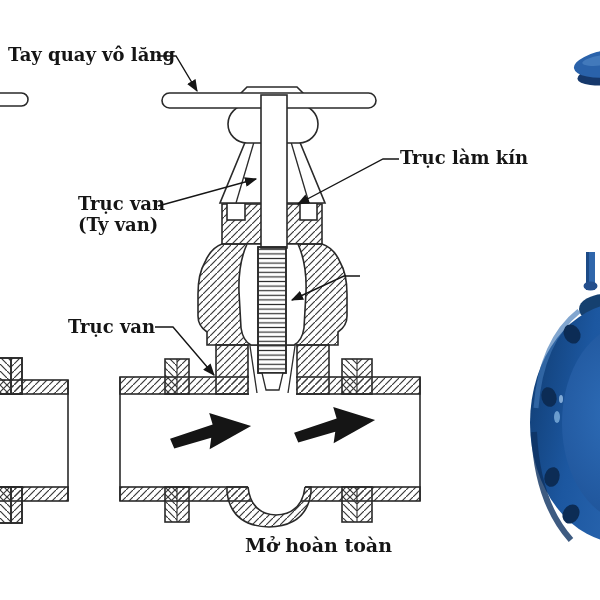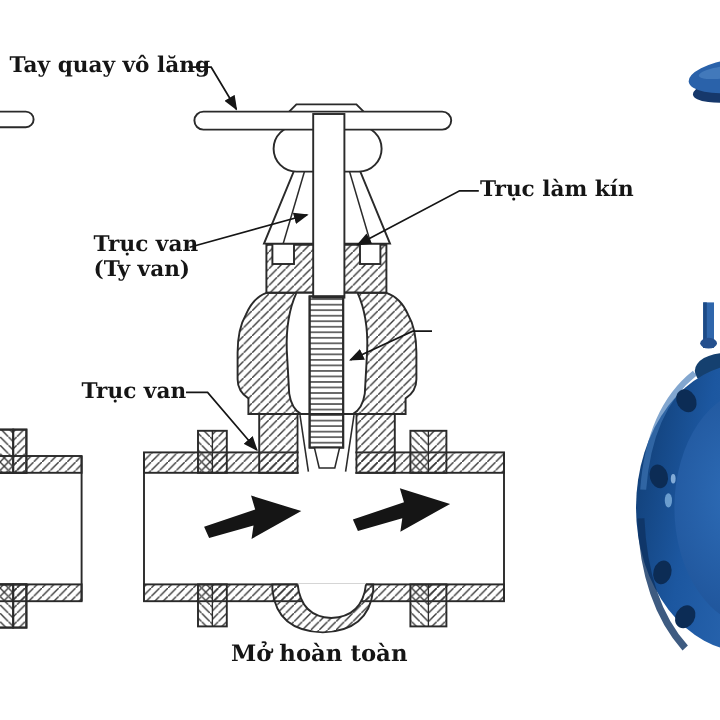--- a/index.html
+++ b/index.html
@@ -14,21 +14,21 @@
     position:absolute;
     font:700 18px "DejaVu Serif","Liberation Serif",serif;
     color:var(--text,#151515);
     white-space:nowrap;
     line-height:21px;
   }
   .caption{
     position:absolute;
     font:700 19px "DejaVu Serif","Liberation Serif",serif;
     color:var(--text,#151515);
-    text-align:center;
+    text-align:right;
   }
 </style>
 </head>
 <body>
 
 <div id="stage">
 <svg width="600" height="600" viewBox="0 0 600 600">
   <defs>
     <pattern id="h1" width="7" height="7" patternUnits="userSpaceOnUse">
       <path d="M-1,8 L8,-1" stroke="#383838" stroke-width="1.2"></path>

